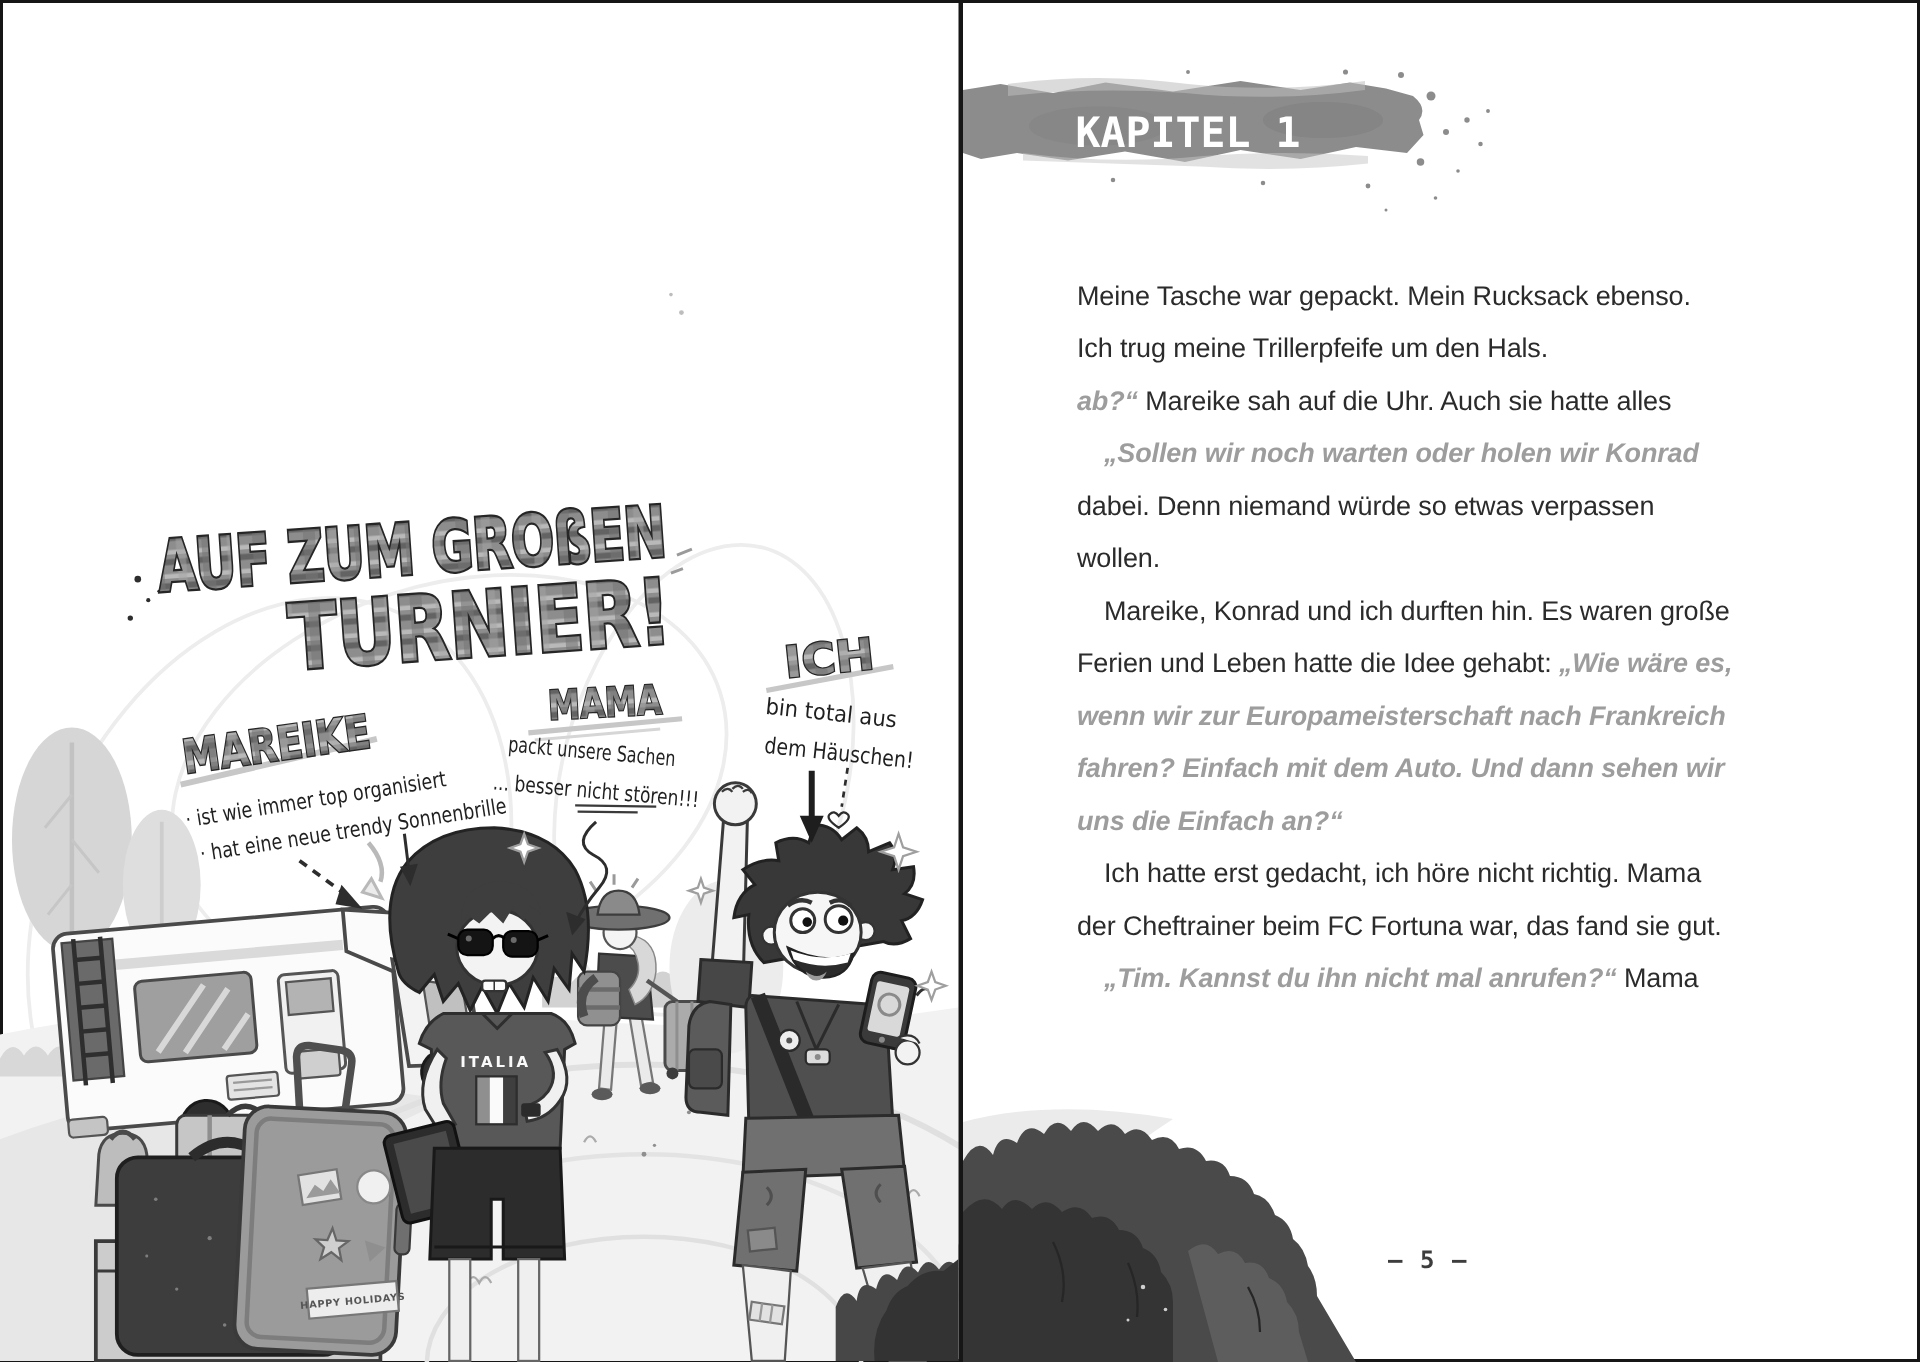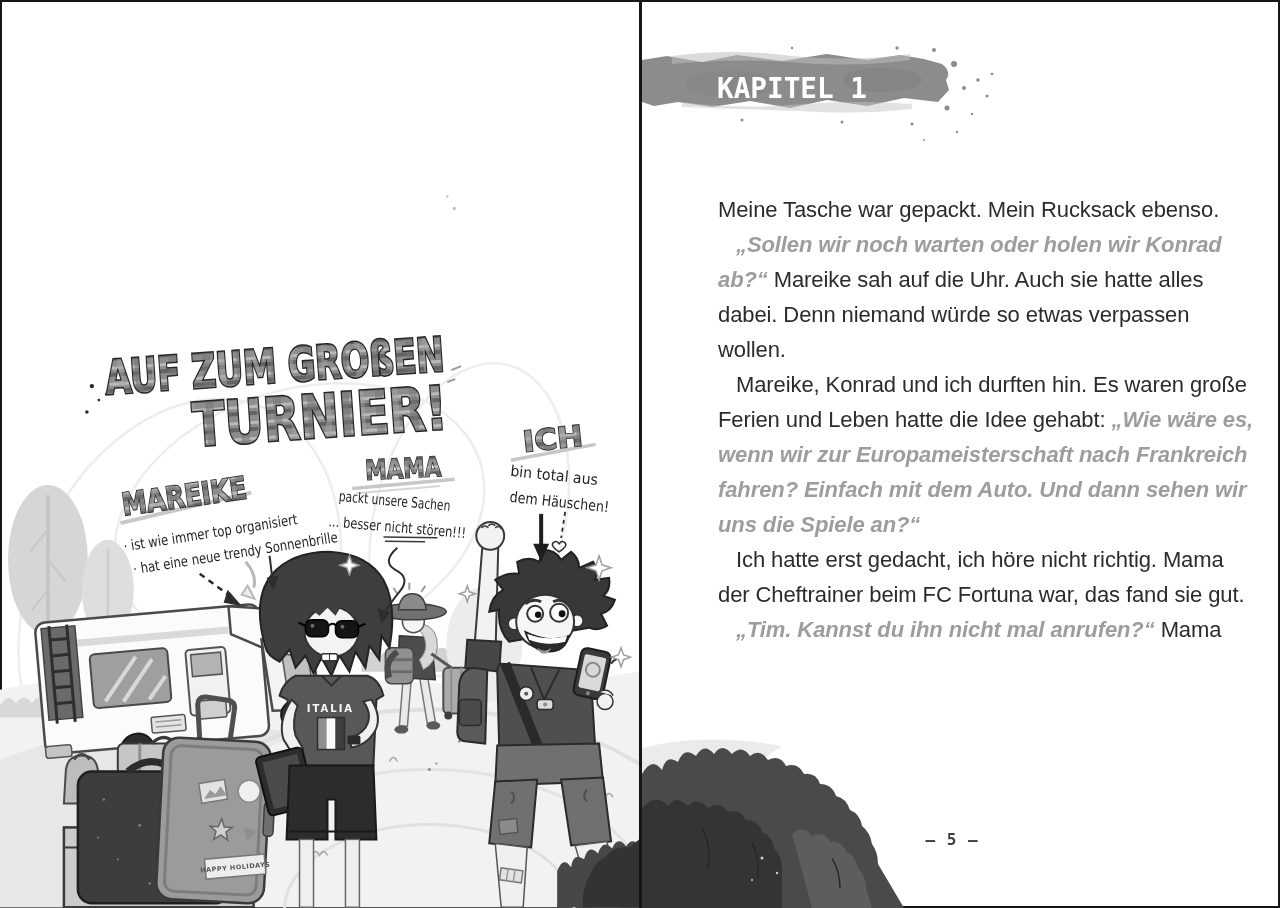--- a/index.html
+++ b/index.html
@@ -3,22 +3,22 @@
 <meta charset="utf-8">
 <style>
   html,body{margin:0;padding:0;background:#fff;}
   .spread{position:relative;width:1280px;height:908px;background:#fff;overflow:hidden;
           box-shadow:inset 0 0 0 2px #161616;font-family:"Liberation Sans",sans-serif;}
   .page{position:absolute;top:0;height:908px;}
   .page-left{left:0;width:639px;}
   .gutter{position:absolute;left:639px;top:0;width:3px;height:908px;background:#161616;}
   .page-right{left:642px;width:552px;}
   .band-svg{position:absolute;left:0;top:44px;}
-  .bodytext{position:absolute;left:76px;top:192px;width:500px;color:#2b2b2b;
-            font-size:22px;line-height:35px;letter-spacing:-0.1px;}
+  .bodytext{position:absolute;left:76px;top:180px;width:500px;color:#2b2b2b;
+            font-size:18px;line-height:35px;letter-spacing:-0.1px;}
   .line{white-space:nowrap;}
   .line.indent{padding-left:18px;}
   .quote{color:#9d9d9d;font-weight:bold;font-style:italic;}
   .pagenum{position:absolute;left:0;top:830px;width:620px;text-align:center;
            font-family:"DejaVu Sans Mono",monospace;font-weight:bold;font-size:16px;
            color:#3d3d3d;letter-spacing:1px;}
   .bush-right-svg{position:absolute;left:0;bottom:0;}
   svg text{user-select:none;}
 </style>
 </head>
@@ -360,29 +360,30 @@
           <circle cx="330" cy="70" r="1.2"></circle>
         <circle cx="350" cy="30" r="1.3"></circle>
           <circle cx="315" cy="88" r="1.2"></circle>
           <circle cx="282" cy="96" r="1"></circle>
       </g>
       <text x="75" y="54" font-size="28" font-weight="bold" fill="#ffffff" font-family="&quot;DejaVu Sans Mono&quot;, monospace" textLength="150" lengthAdjust="spacingAndGlyphs">KAPITEL 1</text>
     </svg>
 
     <div class="bodytext">
         <div class="line"><span class="normal">Meine Tasche war gepackt. Mein Rucksack ebenso.</span></div>
+        <div class="line"><span class="normal">Ich trug meine Trillerpfeife um den Hals.</span></div>
+        <div class="line"><span class="quote">ab?“ </span><span class="normal">Mareike sah auf die Uhr. Auch sie hatte alles</span></div>
         <div class="line indent"><span class="quote">„Sollen wir noch warten oder holen wir Konrad</span></div>
-        <div class="line"><span class="quote">ab?“ </span><span class="normal">Mareike sah auf die Uhr. Auch sie hatte alles</span></div>
         <div class="line"><span class="normal">dabei. Denn niemand würde so etwas verpassen</span></div>
         <div class="line"><span class="normal">wollen.</span></div>
         <div class="line indent"><span class="normal">Mareike, Konrad und ich durften hin. Es waren große</span></div>
         <div class="line"><span class="normal">Ferien und Leben hatte die Idee gehabt: </span><span class="quote">„Wie wäre es,</span></div>
         <div class="line"><span class="quote">wenn wir zur Europameisterschaft nach Frankreich</span></div>
         <div class="line"><span class="quote">fahren? Einfach mit dem Auto. Und dann sehen wir</span></div>
-        <div class="line"><span class="quote">uns die Spiele an?“</span></div>
+        <div class="line"><span class="quote">uns die Einfach an?“</span></div>
         <div class="line indent"><span class="normal">Ich hatte erst gedacht, ich höre nicht richtig. Mama</span></div>
         <div class="line"><span class="normal">der Cheftrainer beim FC Fortuna war, das fand sie gut.</span></div>
         <div class="line indent"><span class="quote">„Tim. Kannst du ihn nicht mal anrufen?“ </span><span class="normal">Mama</span></div>
       </div>
 
     <div class="pagenum">– 5 –</div>
 
     <svg class="bush-right-svg" width="300" height="170" viewBox="0 0 300 170">
       <path d="M0,10 Q60,-6 140,8 Q90,40 60,80 L0,96 Z" fill="#ebebeb"></path>
       <path d="M0,36 q10,-18 20,-4 q4,-16 16,-8 q6,-16 18,-6 q8,-14 18,-2 q8,-12 18,0 q10,-10 18,2 q10,-8 18,4 q12,-6 18,6 q12,-4 18,8 q12,-2 16,10 q12,0 16,12 q10,2 14,14 q10,4 12,16 q8,6 10,18 q6,8 6,20 L262,170 L0,170 Z" fill="#4a4a4a"></path>

